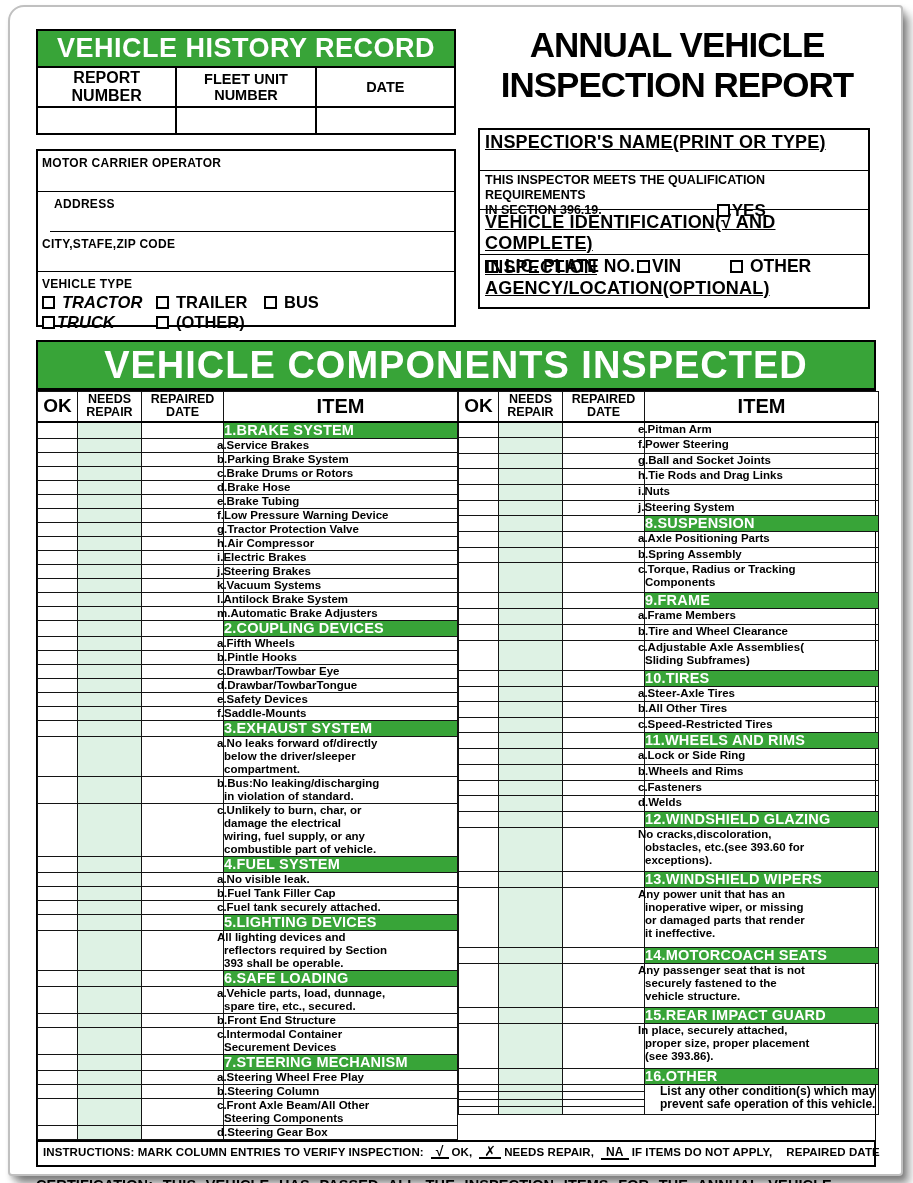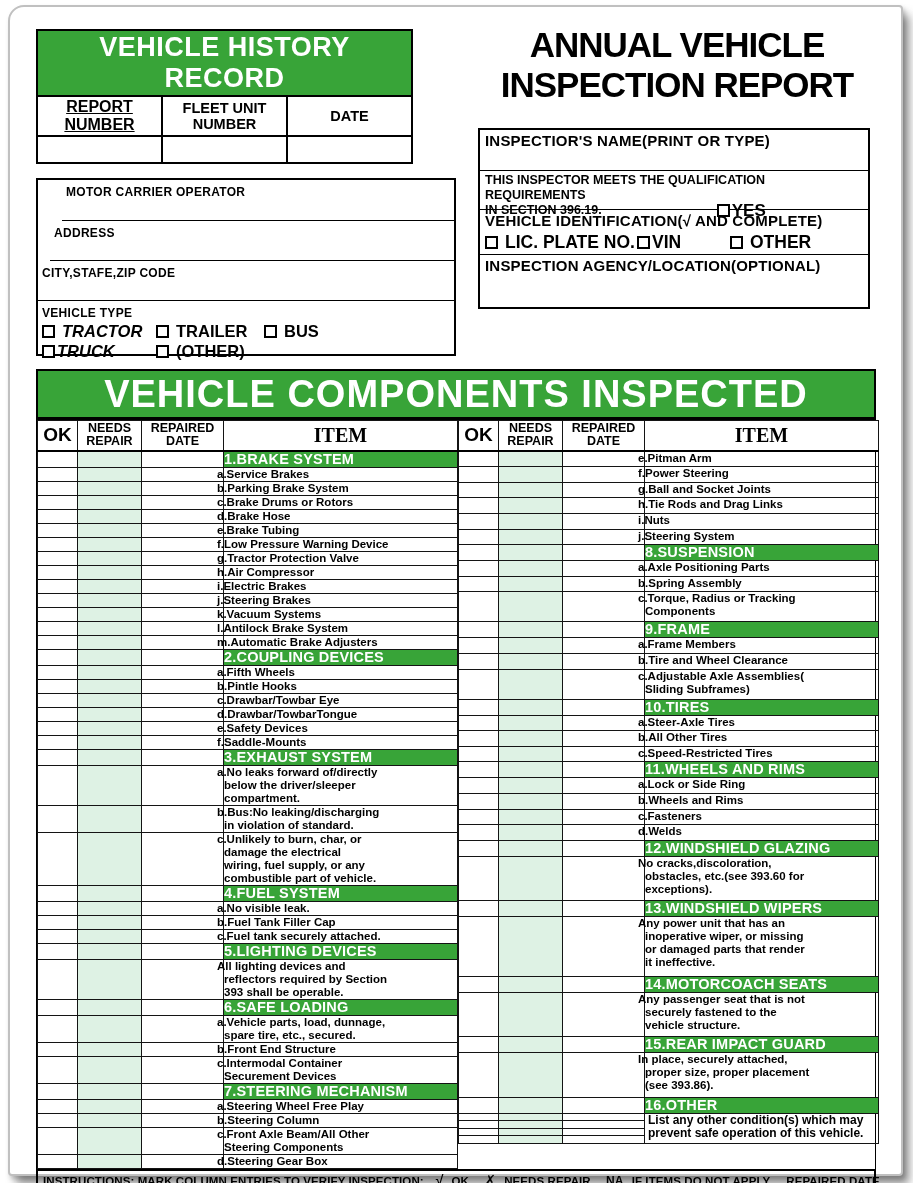--- a/index.html
+++ b/index.html
@@ -7,50 +7,50 @@
   *{box-sizing:border-box;}
   .sheet{position:absolute;left:8px;top:5px;width:895px;height:1171px;background:#fff;
     border:2px solid #c0c0c0;border-radius:16px 4px 4px 4px;
     box-shadow:7px 9px 10px -1px rgba(55,55,55,.55), 2px 3px 4px rgba(120,120,120,.35);
     padding:22px 25px 0 26px;}
   
   .top-row{display:flex;width:840px;}
   .top-left{width:420px;flex:none;}
   .top-right{width:398px;flex:none;margin-left:22px;}
   
-  .history{width:377px;border-collapse:collapse;table-layout:fixed;border-radius:16px;}
+  .history{width:420px;border-collapse:collapse;table-layout:fixed;border-radius:16px;}
   .history th,.history td{border:2px solid #000;}
   .history .green-bar{background:var(--green);color:#fff;font-size:27px;font-weight:bold;
     text-align:center;height:37px;letter-spacing:.5px;}
   .history .hdr{font-weight:bold;text-align:center;height:25px;background:#fff;}
-  .history .hdr.h0{font-size:16px;text-decoration:underline;}
+  .history .hdr.h0{font-size:16px;}
   .history .hdr.h1{font-size:14.5px;}
   .history .hdr.h2{font-size:14.5px;}
   .history .blank{height:27px;background:#fff;}
   
   .carrier{margin-top:14px;width:420px;border:2px solid #000;}
   .field{border-bottom:1.5px solid #000;padding:2px 4px;}
   .field:last-child{border-bottom:none;}
   .flabel{font-size:12px;font-weight:bold;letter-spacing:.3px;}
-  .f-op{height:41px;margin-left:24px;} .f-ad{height:40px;margin-left:12px;} .f-ci{height:40px;} .f-vt{height:53px;border-bottom:none;}
+  .f-op{height:41px;} .f-ad{height:40px;margin-left:12px;} .f-ci{height:40px;} .f-vt{height:53px;border-bottom:none;}
   .vt-row{display:flex;margin-top:1px;}
   .vt-opt{font-size:16.5px;font-weight:bold;white-space:nowrap;}
   .vt-row .vt-opt:nth-child(1){width:114px;font-style:italic;}
   .vt-row .vt-opt:nth-child(2){width:108px;}
   .cb{display:inline-block;width:13px;height:13px;border:2px solid #000;margin-right:7px;
     vertical-align:-1px;background:#fff;}
   .cb.tight{margin-right:2px;}
   
   .big-title{margin:-4px 0 0 0;text-align:center;font-size:35px;line-height:40px;font-weight:800;
     color:#000;letter-spacing:-1px;}
   
   .inspector{margin-top:23px;width:392px;border:2px solid #000;}
   .irow{border-bottom:1.5px solid #000;padding:2px 5px;}
   .irow:last-child{border-bottom:none;}
-  .ilabel{font-size:15px;font-weight:bold;letter-spacing:.2px;}
+  .ilabel{font-size:18px;font-weight:bold;letter-spacing:.2px;text-decoration:underline;}
   .i-name{height:41px;}
   .i-qual{height:39px;font-size:12.5px;font-weight:bold;line-height:15px;}
   .qual2{display:flex;align-items:center;}
   .yes-opt{margin-left:115px;font-size:17px;font-weight:bold;display:flex;align-items:center;}
   .yes-opt .cb{margin-right:2px;}
   .i-vid{height:45px;}
   .id-row{display:flex;margin-top:2px;}
   .id-opt{font-size:17.5px;font-weight:bold;white-space:nowrap;}
   .id-row .id-opt:nth-child(1){width:152px;}
   .id-row .id-opt:nth-child(2){width:93px;}
@@ -58,29 +58,29 @@
   
   :root{--green:#38a438;--tint:#def2e4;}
   .comp-title{margin-top:13px;width:840px;height:50px;background:var(--green);border:2px solid #000;
     color:#fff;font-size:38px;font-weight:bold;text-align:center;line-height:47px;letter-spacing:1px;}
   .tables{display:flex;width:840px;border:1px solid #000;}
   table.comp{border-collapse:collapse;table-layout:fixed;width:420px;height:724px;flex:none;}
   table.comp th,table.comp td{border:1px solid #141414;padding:0;}
   table.comp thead th{border-bottom:2px solid #000;background:#fff;height:30px;font-weight:bold;
     text-align:center;vertical-align:middle;}
   th.okh{font-size:19px;} th.needsh,th.dateh{font-size:12.5px;line-height:13px;}
-  th.itemh{font-size:20px;font-family:Liberation Serif, serif;}
+  th.itemh{font-size:20px;}
   col.c-ok{width:40px;} col.c-needs{width:64px;} col.c-date{width:82px;} col.c-item{width:234px;}
   td.chk{background:#fff;}
   td.chk.c1{background:var(--tint);}
   td.section-bar{background:var(--green);color:#fff;font-weight:bold;font-size:14.5px;
     line-height:15px;height:15px;padding-left:12px;letter-spacing:.2px;white-space:nowrap;}
   td.item{font-weight:bold;font-size:11.5px;line-height:13px;color:#000;
     padding-left:41px;text-indent:-7px;white-space:pre-line;vertical-align:top;margin-top:40px;}
-  td.item.noindent{padding-left:3px;text-indent:0;font-size:12px;}
+  td.item.noindent{padding-left:15px;text-indent:0;font-size:12px;}
   
   .instructions{width:840px;border:2px solid #000;border-top:1.5px solid #000;margin-top:0;
     height:26px;display:flex;align-items:baseline;padding:3px 5px 0 5px;font-weight:bold;
     font-size:11.5px;letter-spacing:.1px;white-space:nowrap;}
   .mark{font-size:14px;font-weight:bold;border-bottom:2px solid #000;padding:0 5px;
     margin:0 3px 0 7px;line-height:12px;}
   .mark.na{font-size:12px;text-align:center;}
   .blankline{display:inline-block;width:32px;border-bottom:2px solid #000;margin:0 2px 0 12px;
     height:10px;}
   

